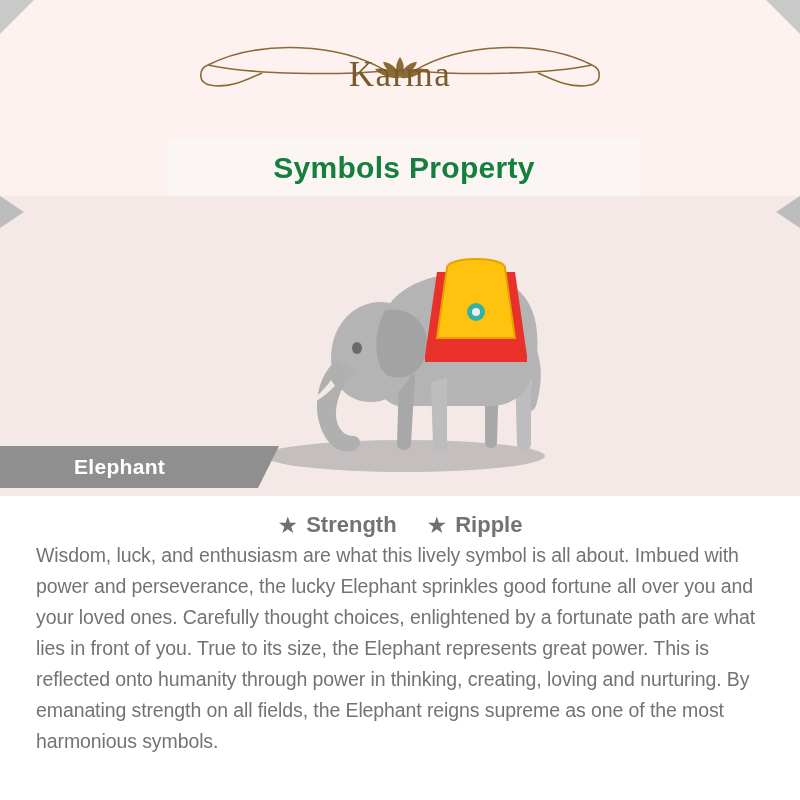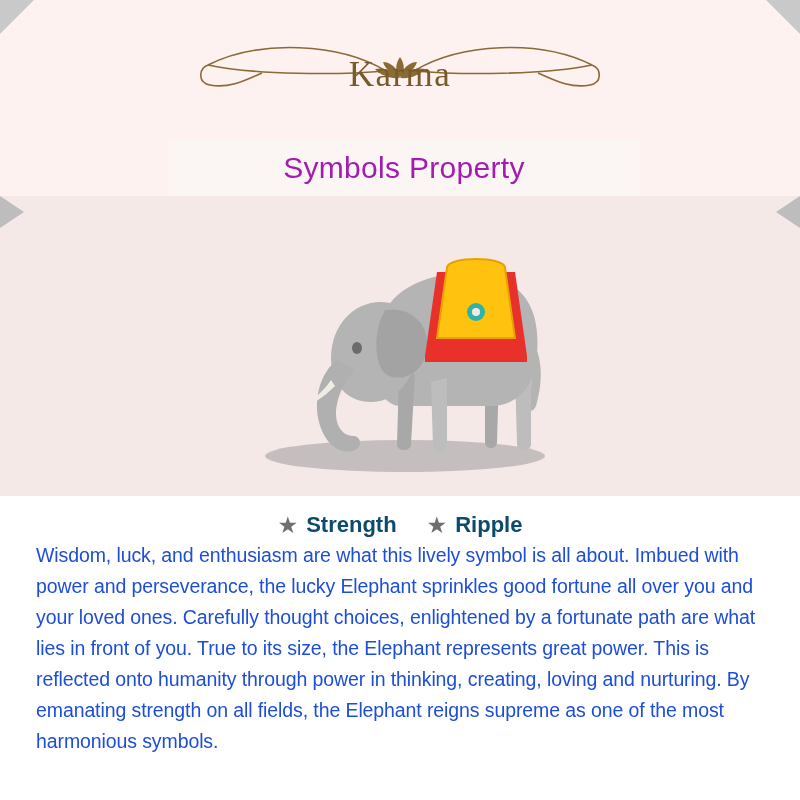--- a/index.html
+++ b/index.html
@@ -87,22 +87,22 @@
     left: 168px;
     width: 472px;
     height: 56px;
     background: #fbf5f3;
     display: flex;
     align-items: center;
     justify-content: center;
   }
   .title-text {
     font-size: 30px;
-    font-weight: normal;
-    color: #a21caf;
+    font-weight: bold;
+    color: #15803d;
     letter-spacing: 0.3px;
   }
   .illustration-band-bg {
     position: absolute;
     top: 196px; left: 0; right: 0;
     height: 300px;
     background: #f4e9e7;
     z-index: 0;
   }
   .elephant-wrap {
@@ -160,32 +160,32 @@
     gap: 8px;
   }
   .attr-star {
     color: #6f6f6f;
     font-size: 23px;
     line-height: 1;
   }
   .attr-label {
     font-size: 22px;
     font-weight: bold;
-    color: #0c4a6e;
+    color: #737373;
   }
 
   
   .body-copy {
     position: absolute;
     top: 540px;
     left: 36px;
     right: 28px;
     font-size: 19.5px;
     line-height: 31px;
-    color: #1d4ed8;
+    color: #737373;
     letter-spacing: -0.1px;
     z-index: 3;
   }
 
   .bottom-fade {
     position: absolute;
     left: 0; right: 0; bottom: 0;
     height: 300px;
     background: #ffffff;
     z-index: 2;
@@ -265,20 +265,23 @@
 
       <circle cx="291" cy="106" r="9" fill="#2fb3a8"></circle>
       <circle cx="291" cy="106" r="4" fill="#f4e9e7"></circle>
 
       <g fill="#e8312a">
         <rect x="240" y="150" width="102" height="6"></rect>
       </g>
     </svg>
   </div>
 
+  <div class="label-tag">
+    <span class="label-text">Elephant</span>
+  </div>
 
   <div class="bottom-fade" style="top:496px;height:304px;bottom:auto;"></div>
 
   <div class="attributes">
     <div class="attr">
       <span class="attr-star">★</span>
       <span class="attr-label">Strength</span>
     </div>
     <div class="attr">
       <span class="attr-star">★</span>

